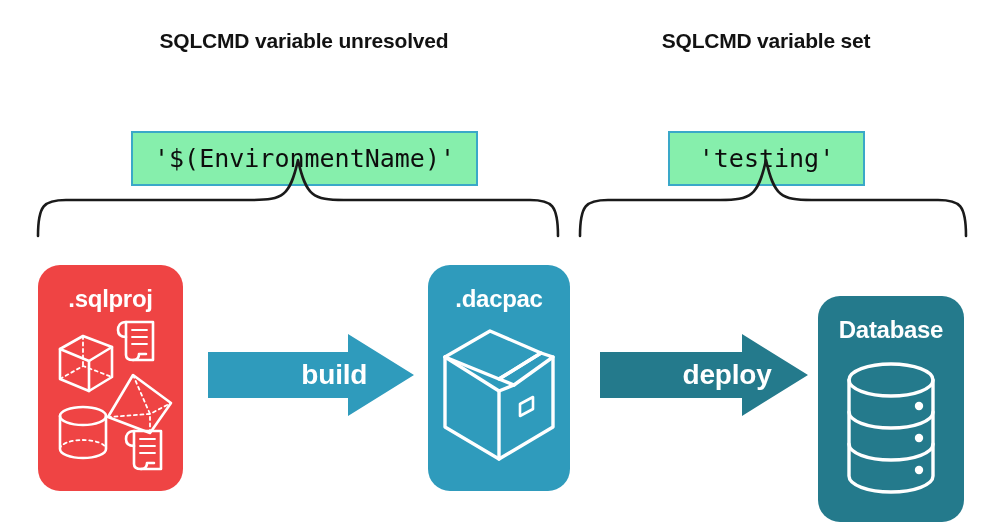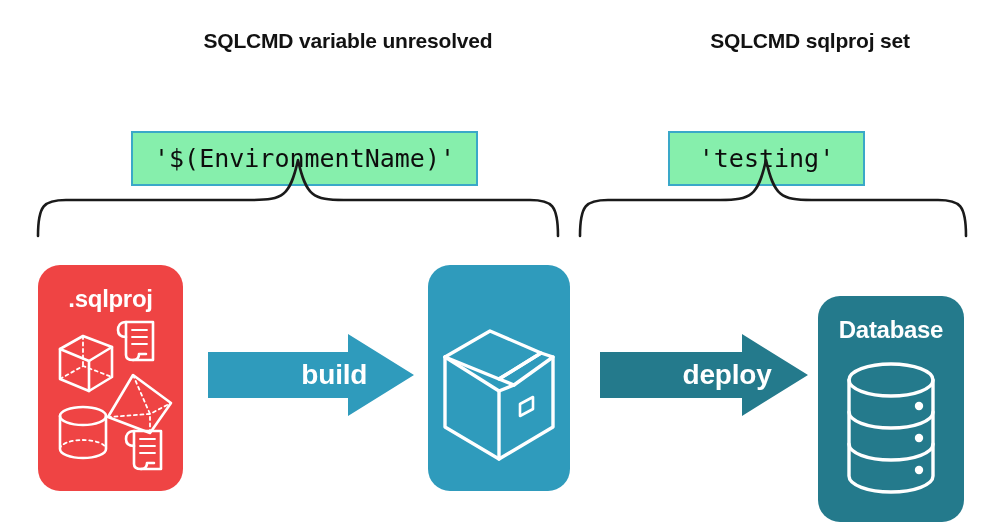--- a/index.html
+++ b/index.html
@@ -26,21 +26,20 @@
   
   .heading {
     position: absolute;
     font-family: "Liberation Sans", sans-serif;
     font-weight: bold;
     font-size: 21px;
     color: #121212;
     letter-spacing: -0.2px;
     text-align: center;
     white-space: nowrap;
-    padding-left: 44px;
   }
   #heading-left  { left: 0px;   top: 29px; width: 608px; }
   #heading-right { left: 586px; top: 29px; width: 360px; }
 
   
   .value-box {
     position: absolute;
     box-sizing: border-box;
     border: 2px solid #3aa8c8;
     background: #86efac;
@@ -124,21 +123,21 @@
   #arrow-build  { left: 208px; top: 334px; width: 206px; height: 82px; }
   #arrow-deploy { left: 600px; top: 334px; width: 208px; height: 82px; }
 </style>
 </head>
 <body>
 
 <div class="stage">
 
   <div class="heading" id="heading-left">SQLCMD variable unresolved</div>
 
-  <div class="heading" id="heading-right">SQLCMD sqlproj set</div>
+  <div class="heading" id="heading-right">SQLCMD variable set</div>
 
   <div class="value-box" id="value-box-left">
     <span class="value-text">'$(EnvironmentName)'</span>
   </div>
 
   <div class="value-box" id="value-box-right">
     <span class="value-text">'testing'</span>
   </div>
 
   <svg class="brace-svg" viewBox="0 0 1000 522">
@@ -201,20 +200,21 @@
           <path d="M 96 118 C 90 118, 88 122, 88 126 C 88 130, 90 133, 96 133 L 96 118 Z"></path>
           <path d="M 96 133 L 96 151 C 96 155, 99 156, 103 156 C 107 156, 109 154, 109 150 L 116 150"></path>
           <path d="M 102 126 L 117 126 M 102 133 L 117 133 M 102 140 L 117 140" stroke-width="1.8"></path>
         </g>
 
       </g>
     </svg>
   </div>
 
   <div class="card" id="card-dacpac">
+    <div class="card-label">.dacpac</div>
     <svg class="card-art" viewBox="0 0 142 178">
       <g fill="none" stroke="#ffffff" stroke-width="3.4" stroke-linecap="round" stroke-linejoin="round">
 
         <path d="M 17 44 L 17 114 L 71 146 L 125 114 L 125 44"></path>
 
         <path d="M 71 78 L 71 146"></path>
 
         <path d="M 17 44 L 62 18 L 113 40 L 71 66 Z"></path>
 
         <path d="M 71 66 L 113 40 L 125 44 L 86 72 Z"></path>

